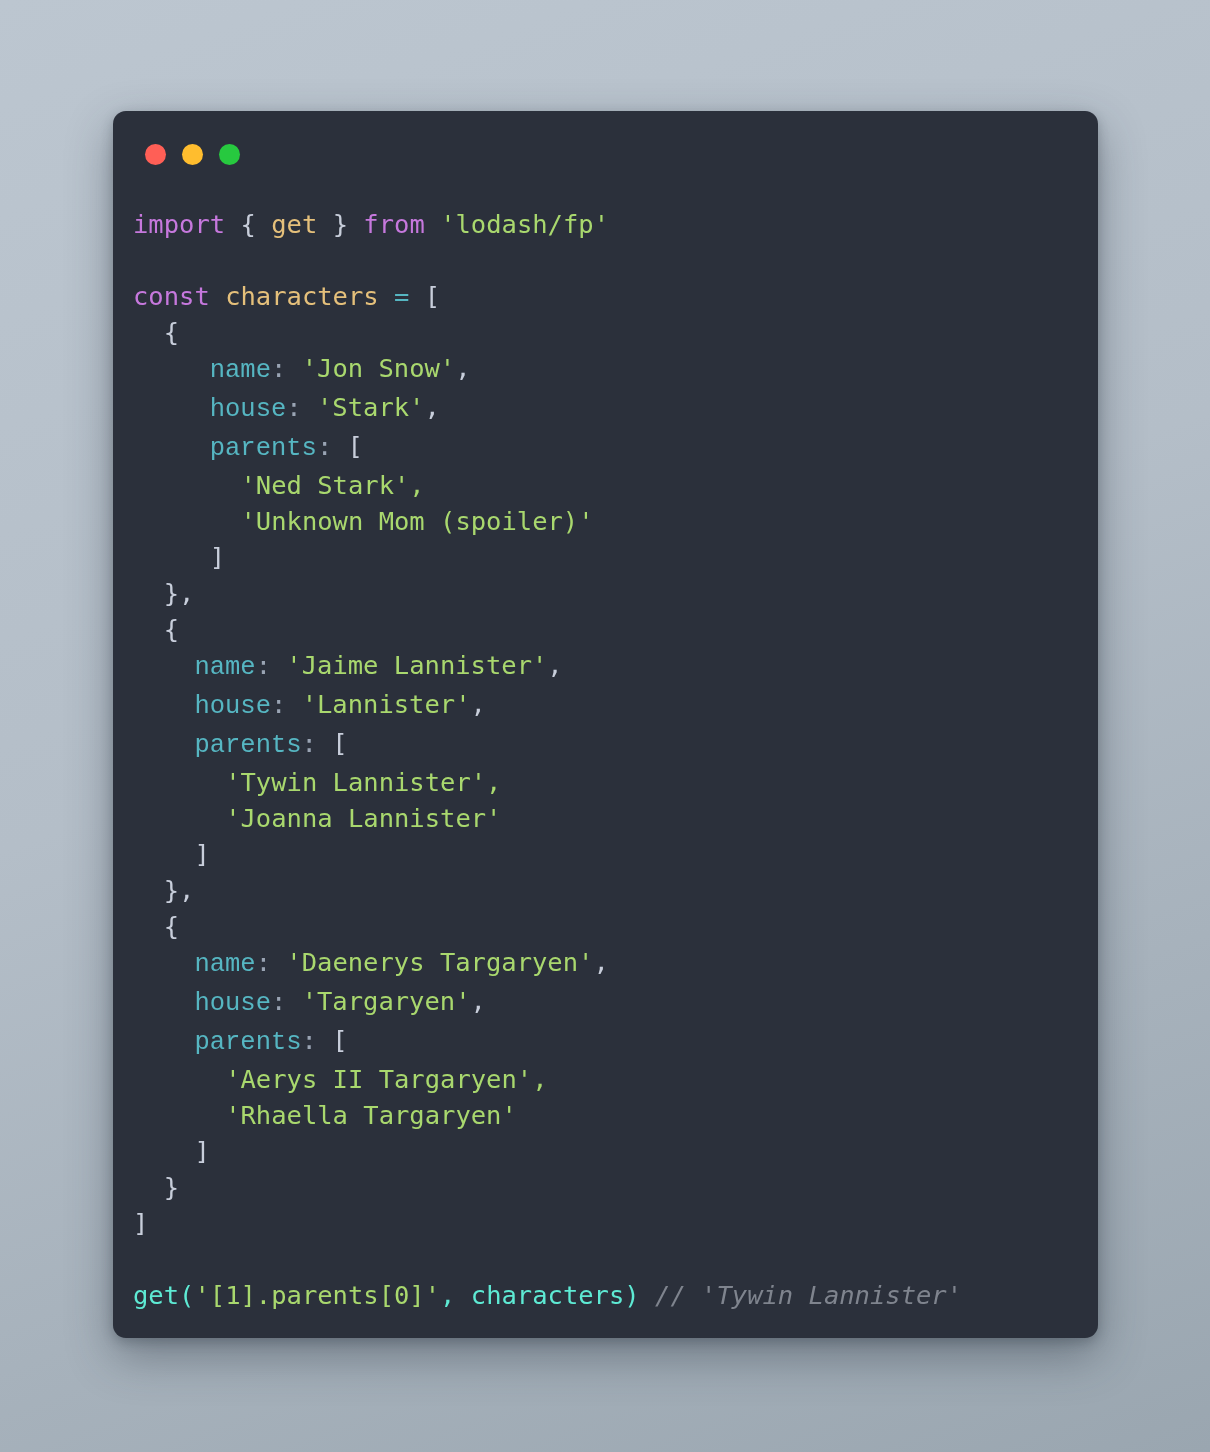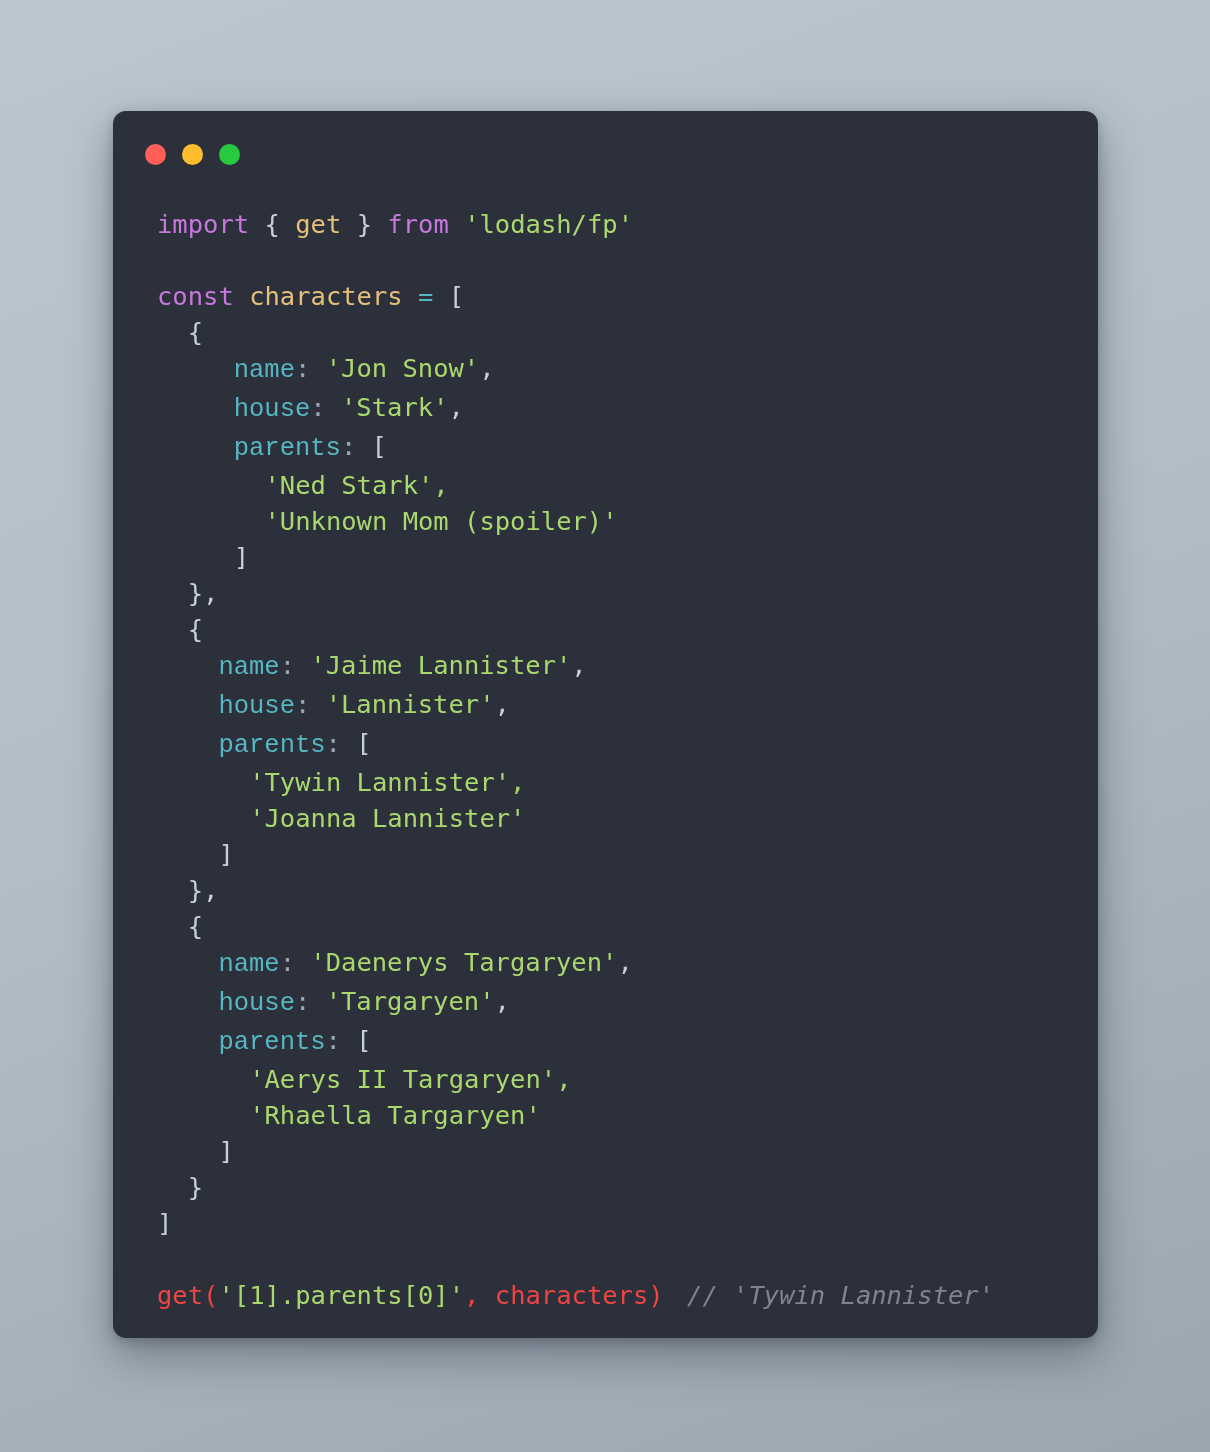--- a/index.html
+++ b/index.html
@@ -44,21 +44,21 @@
     height: 21px;
     border-radius: 50%;
     display: block;
   }
   .dot-close  { background: #ff5f56; }
   .dot-min    { background: #ffbd2e; }
   .dot-max    { background: #27c93f; }
 
   .code-body {
     position: absolute;
-    left: 44px;
+    left: 20px;
     top: 95px;
     right: 10px;
   }
   pre.code {
     margin: 0;
     font-family: "DejaVu Sans Mono", "Liberation Mono", monospace;
     font-size: 25.5px;
     line-height: 36px;
     color: #d8dee9;
     white-space: pre;
@@ -68,22 +68,22 @@
   .ln { display: block; min-height: 36px; }
 
   
   .kw      { color: #c678dd; }           
   .fn      { color: #e5c07b; }           
   .punc    { color: #c8cedb; }           
   .str     { color: #a9d86e; }           
   .prop    { color: #56b6c2; font-family: Liberation Mono, monospace; }           
   .colon   { color: #9aa4b4; }
   .op      { color: #56b6c2; }           
-  .call    { color: #ef4444; }           
-  .cmt     { color: #7f848e; font-style: italic; margin-left: 8px; }
+  .call    { color: #5eead4; }           
+  .cmt     { color: #7f848e; font-style: italic; }
 </style>
 </head>
 <body>
 
 <div class="stage">
   <div class="code-card">
 
     <div class="titlebar">
       <span class="dot dot-close"></span>
       <span class="dot dot-min"></span>

